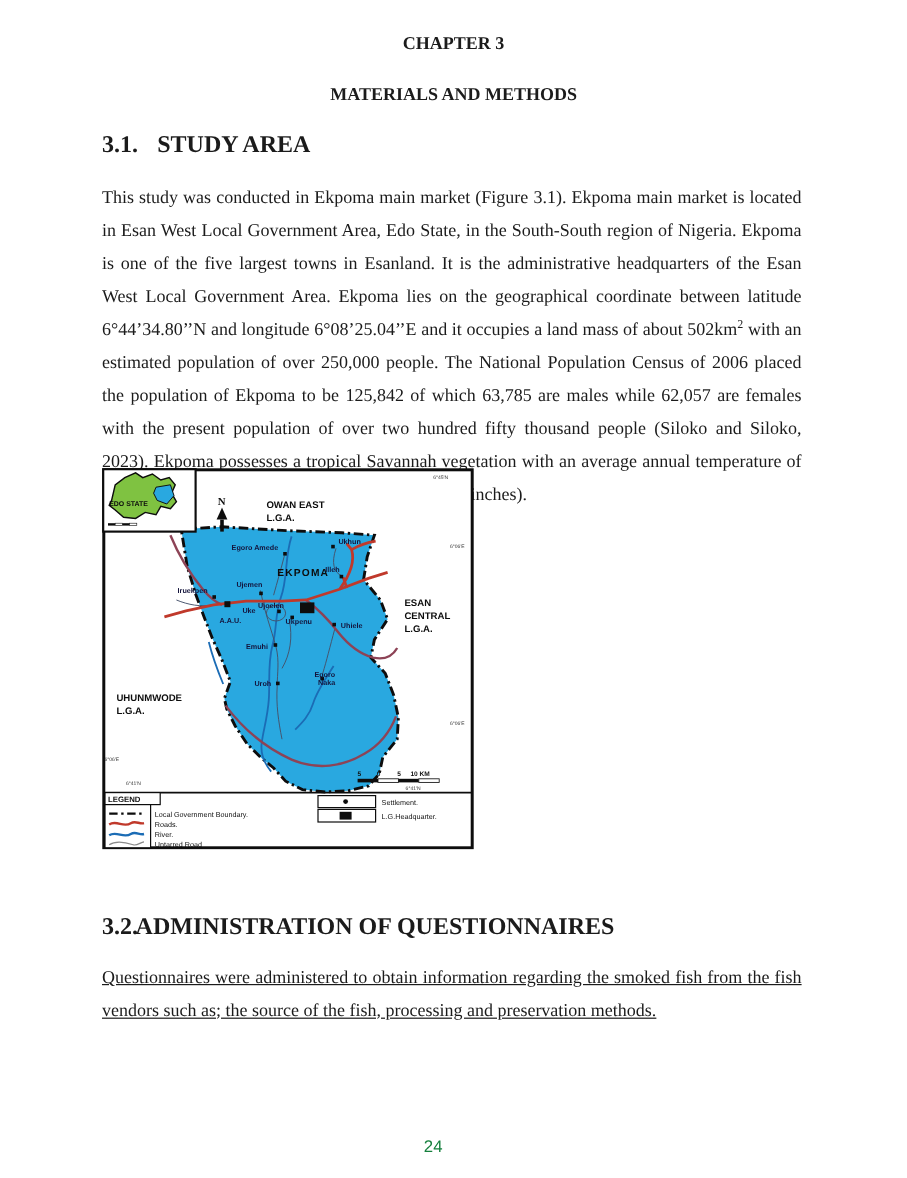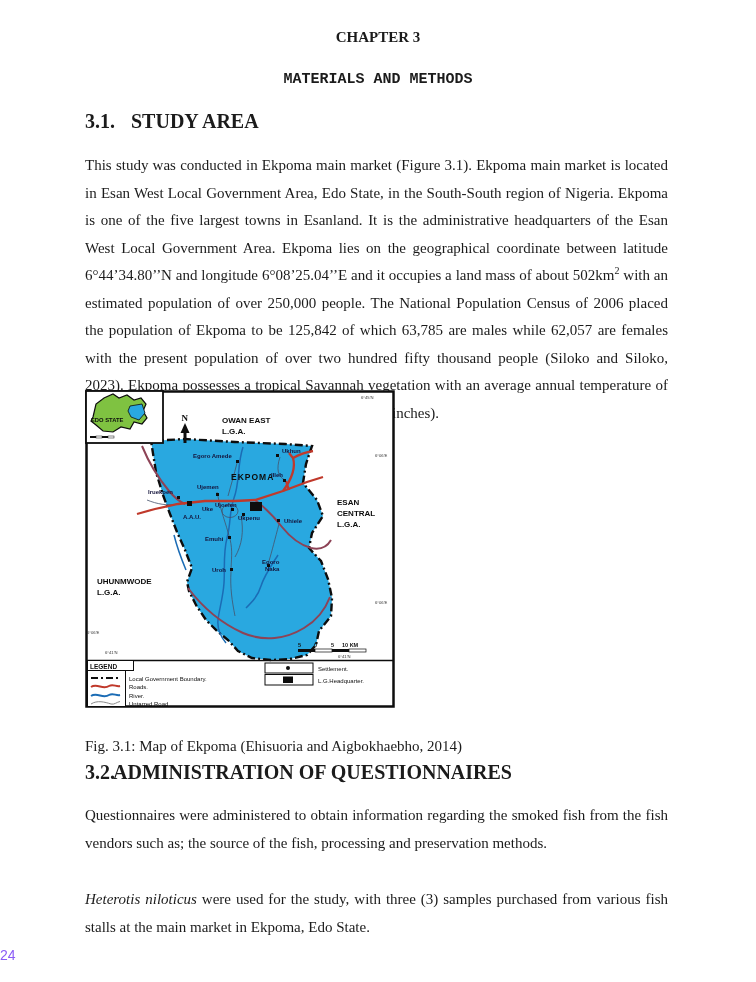--- a/index.html
+++ b/index.html
@@ -1,37 +1,37 @@
 <!DOCTYPE html>
 <html><head>
 <meta charset="utf-8">
 <style>
   html,body{margin:0;padding:0;background:#ffffff;}
   .page{position:relative;width:672px;height:982px;background:#ffffff;overflow:hidden;
         font-family:"Liberation Serif","DejaVu Serif",serif;color:#1b1b1b;margin-top:11px;}
   .center-head{position:absolute;left:0;width:756px;text-align:center;font-weight:bold;font-size:15px;}
   #chapter{top:18px;}
-  #subtitle{top:60px;font-family:Liberation Mono, monospace;}
+  #subtitle{top:60px;}
   .sec-head{position:absolute;left:85px;font-weight:bold;font-size:20px;white-space:nowrap;}
   .hnum1{display:inline-block;width:46px;}
   .hnum{display:inline-block;width:28px;}
   .para{position:absolute;left:85px;width:583px;font-size:15px;line-height:27.5px;
         text-align:justify;text-align-last:left;}
   .para sup{font-size:10px;line-height:0;}
   #p1{top:126px;}
   #h31{top:99px;}
   #figure-map{position:absolute;left:85px;top:379px;width:310px;height:318px;}
   #caption{position:absolute;left:85px;top:712px;font-size:15px;}
   #h32{top:750px;text-align:center;}
-  #p2{top:776px;}
+  #p2{top:776px;text-decoration:underline;}
   #h33{top:834px;}
   #p3{top:860px;}
   #p3 .lat{font-style:italic;}
-  #pagenum{position:absolute;top:936px;left:0;width:722px;text-align:left;
-           font-family:"Liberation Sans","DejaVu Sans",sans-serif;font-size:14px;color:#8b5cf6;}
+  #pagenum{position:absolute;top:936px;left:0;width:722px;text-align:center;
+           font-family:"Liberation Sans","DejaVu Sans",sans-serif;font-size:14px;color:#15803d;}
   #bottom-bar{position:absolute;top:973px;left:0;width:746px;height:9px;background:#0d0d0d;}
   
   svg text{font-family:"Liberation Sans","DejaVu Sans",sans-serif;fill:#111;}
   .town{font-size:6px;font-weight:bold;fill:#14143c;}
   .region{font-size:8px;font-weight:bold;fill:#0d0d0d;}
   .city{font-size:8.5px;font-weight:bold;letter-spacing:1px;fill:#0d0d0d;}
   .tick{font-size:4.2px;fill:#333;}
   .legend-label{font-size:6px;fill:#111;}
   .legend-title{font-size:6.5px;font-weight:bold;fill:#111;}
   .scale-label{font-size:5.5px;font-weight:bold;fill:#111;}
@@ -188,24 +188,22 @@
         <rect x="180" y="273" width="48" height="10" fill="#fff" stroke="#0d0d0d" stroke-width="1"></rect>
         <circle cx="203" cy="278" r="2" fill="#0d0d0d"></circle>
         <text x="233" y="281" class="legend-label">Settlement.</text>
         <rect x="180" y="284.5" width="48" height="10.5" fill="#fff" stroke="#0d0d0d" stroke-width="1"></rect>
         <rect x="198" y="286.5" width="10" height="6.5" fill="#0d0d0d"></rect>
         <text x="233" y="292.5" class="legend-label">L.G.Headquarter.</text>
       </g>
     </svg>
   </div>
 
-  <p id="caption">Fig. 3.1: Map of Ekpoma (Ehisuoria and Aigbokhaebho, 2014)</p>
 
   <div id="h32" class="sec-head">
     <span class="hnum">3.2.</span><span>ADMINISTRATION OF QUESTIONNAIRES</span>
   </div>
   <p id="p2" class="para">Questionnaires were administered to obtain information regarding the smoked fish from the fish vendors such as; the source of the fish, processing and preservation methods.</p>
 
-  <p id="p3" class="para"><span class="lat">Heterotis niloticus</span><span> were used for the study, with three (3) samples purchased from various fish stalls at the main market in Ekpoma, Edo State.</span></p>
 
   <div id="pagenum">24</div>
   <div id="bottom-bar"></div>
 </div>
 
 </body></html>

